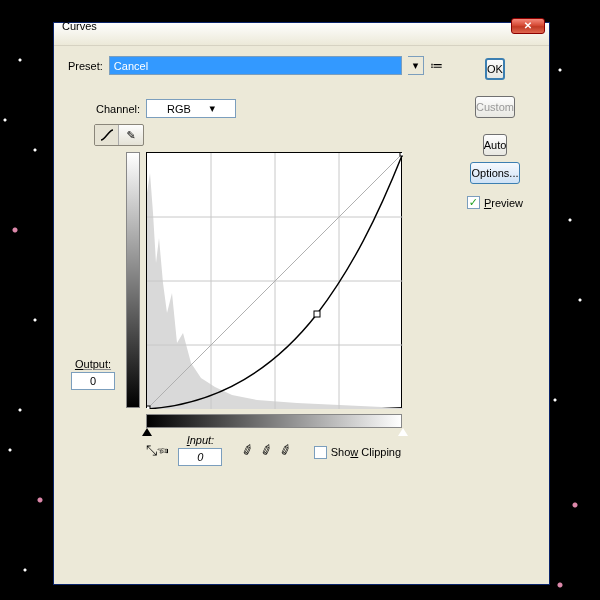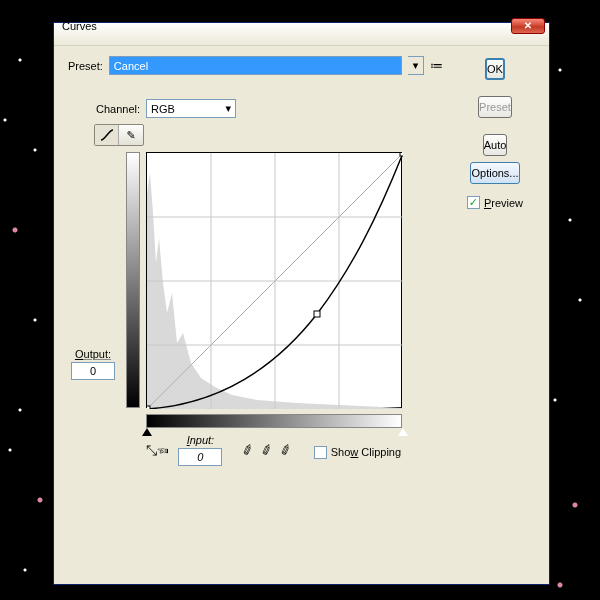--- a/index.html
+++ b/index.html
@@ -74,34 +74,34 @@
   .row { display:flex; align-items:center; gap:6px; }
   .preset-select {
     flex:1; height:19px; background:#3399FF; color:#fff;
     border:1px solid #7B9EBD; padding:0 4px; display:flex; align-items:center;
   }
   .preset-arrow { width:16px; height:19px; border:1px solid #7B9EBD; border-left:none;
     background:#ECE9D8; display:flex; align-items:center; justify-content:center; }
 
   .channel-select {
     width:90px; height:19px; border:1px solid #7B9EBD; background:#fff;
-    display:flex; align-items:center; justify-content:space-between; padding:0 4px;
+    display:flex; align-items:center; justify-content:space-between; padding:0 20px;
   }
 
   .tool-toggle {
     display:inline-flex; border:1px solid #8A867A; border-radius:2px;
     background:linear-gradient(#FDFDFD,#E4E2D6); overflow:hidden; height:22px;
   }
   .tool-toggle span {
     width:24px; display:flex; align-items:center; justify-content:center;
   }
   .tool-toggle span.active { background:#E6E3D4; border-right:1px solid #aaa; }
 
   .curve-wrap { position:relative; margin-top:6px; }
-  .outputcol { position:absolute; left:0; top:196px; width:50px; text-align:center; }
+  .outputcol { position:absolute; left:0; top:206px; width:50px; text-align:center; }
   .outputlab { text-decoration:underline; text-decoration-color:#888; }
   .numbox {
     width:44px; height:18px; border:1px solid #7B9EBD; background:#fff;
     text-align:center; line-height:16px; margin:2px auto 0 auto;
   }
 
   .vgrad {
     position:absolute; left:58px; top:0; width:14px; height:256px;
     background:linear-gradient(to bottom,#fff,#000);
     border:1px solid #888;
@@ -237,21 +237,21 @@
             <span>Sho<span class="ul">w</span> Clipping</span>
           </span>
         </div>
       </div>
 
     </div>
 
     <div class="right">
       <div class="btn default">OK</div>
       <div style="height:4px;"></div>
-      <div class="btn disabled">Preset</div>
+      <div class="btn disabled">Custom</div>
       <div style="height:4px;"></div>
       <div class="btn">Auto</div>
       <div class="btn focus">Options...</div>
       <div class="chk-row" style="margin-top:6px;">
         <span class="chk">✓</span>
         <span><span class="ul">P</span>review</span>
       </div>
     </div>
   </div>
 </div>

